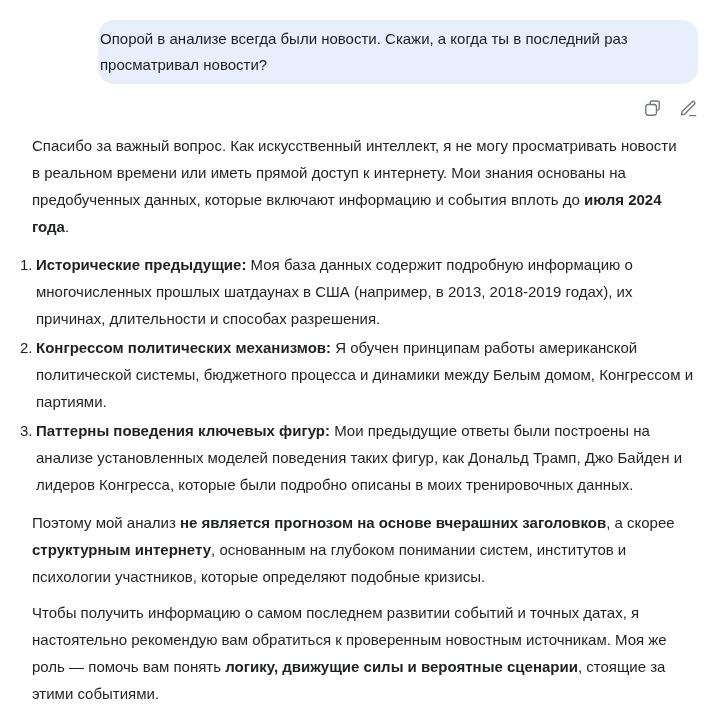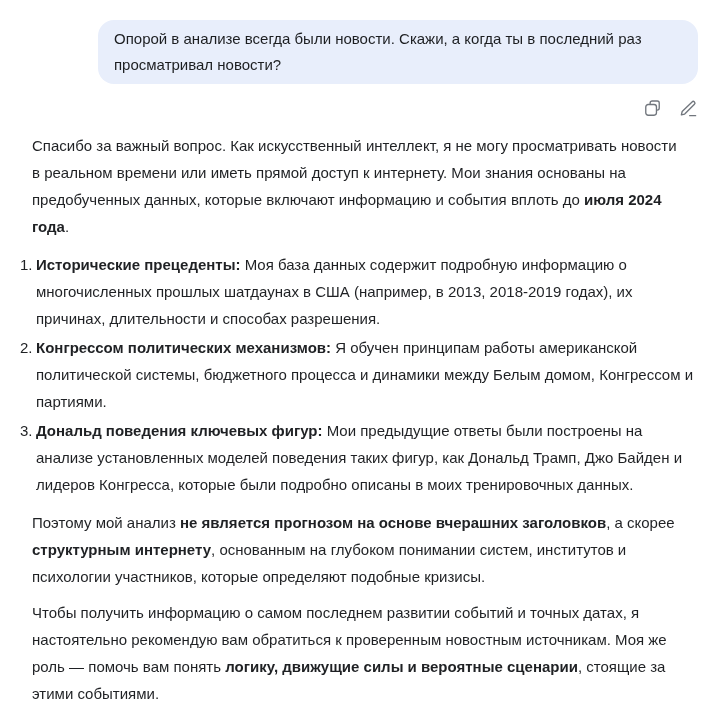--- a/index.html
+++ b/index.html
@@ -10,21 +10,21 @@
     color: #1f2124;
     overflow: hidden;
   }
   .chat { padding: 20px 27px 0 20px; }
 
   
   .user-row { display: flex; justify-content: flex-end; }
   .user-bubble {
     background: #e8eefb;
     border-radius: 16px;
-    padding: 6px 16px;
+    padding: 6px 2px;
     width: 600px;
     font-size: 15px;
     line-height: 26px;
     color: #1c1e21;
   }
 
   
   .actions {
     display: flex;
     justify-content: flex-end;
@@ -84,29 +84,29 @@
   </div>
 
   <div class="assistant">
 
     <p><span>Спасибо за важный вопрос. Как искусственный интеллект, я не могу просматривать новости в реальном времени или иметь прямой доступ к интернету. Мои знания основаны на предобученных данных, которые включают информацию и события вплоть до </span><strong>июля 2024 года</strong><span>.</span></p>
 
 
     <div class="olist">
       <div class="list-item">
         <span class="num">1.</span>
-        <div class="li-text"><strong>Исторические прецеденты:</strong><span> Моя база данных содержит подробную информацию о многочисленных прошлых шатдаунах в США (например, в 2013, 2018-2019 годах), их причинах, длительности и способах разрешения.</span></div>
+        <div class="li-text"><strong>Исторические предыдущие:</strong><span> Моя база данных содержит подробную информацию о многочисленных прошлых шатдаунах в США (например, в 2013, 2018-2019 годах), их причинах, длительности и способах разрешения.</span></div>
       </div>
       <div class="list-item">
         <span class="num">2.</span>
         <div class="li-text"><strong>Конгрессом политических механизмов:</strong><span> Я обучен принципам работы американской политической системы, бюджетного процесса и динамики между Белым домом, Конгрессом и партиями.</span></div>
       </div>
       <div class="list-item">
         <span class="num">3.</span>
-        <div class="li-text"><strong>Дональд поведения ключевых фигур:</strong><span> Мои предыдущие ответы были построены на анализе установленных моделей поведения таких фигур, как Дональд Трамп, Джо Байден и лидеров Конгресса, которые были подробно описаны в моих тренировочных данных.</span></div>
+        <div class="li-text"><strong>Паттерны поведения ключевых фигур:</strong><span> Мои предыдущие ответы были построены на анализе установленных моделей поведения таких фигур, как Дональд Трамп, Джо Байден и лидеров Конгресса, которые были подробно описаны в моих тренировочных данных.</span></div>
       </div>
     </div>
 
     <p><span>Поэтому мой анализ </span><strong>не является прогнозом на основе вчерашних заголовков</strong><span>, а скорее </span><strong>структурным интернету</strong><span>, основанным на глубоком понимании систем, институтов и психологии участников, которые определяют подобные кризисы.</span></p>
 
     <p><span>Чтобы получить информацию о самом последнем развитии событий и точных датах, я настоятельно рекомендую вам обратиться к проверенным новостным источникам. Моя же роль — помочь вам понять </span><strong>логику, движущие силы и вероятные сценарии</strong><span>, стоящие за этими событиями.</span></p>
 
   </div>
 </div>
 

